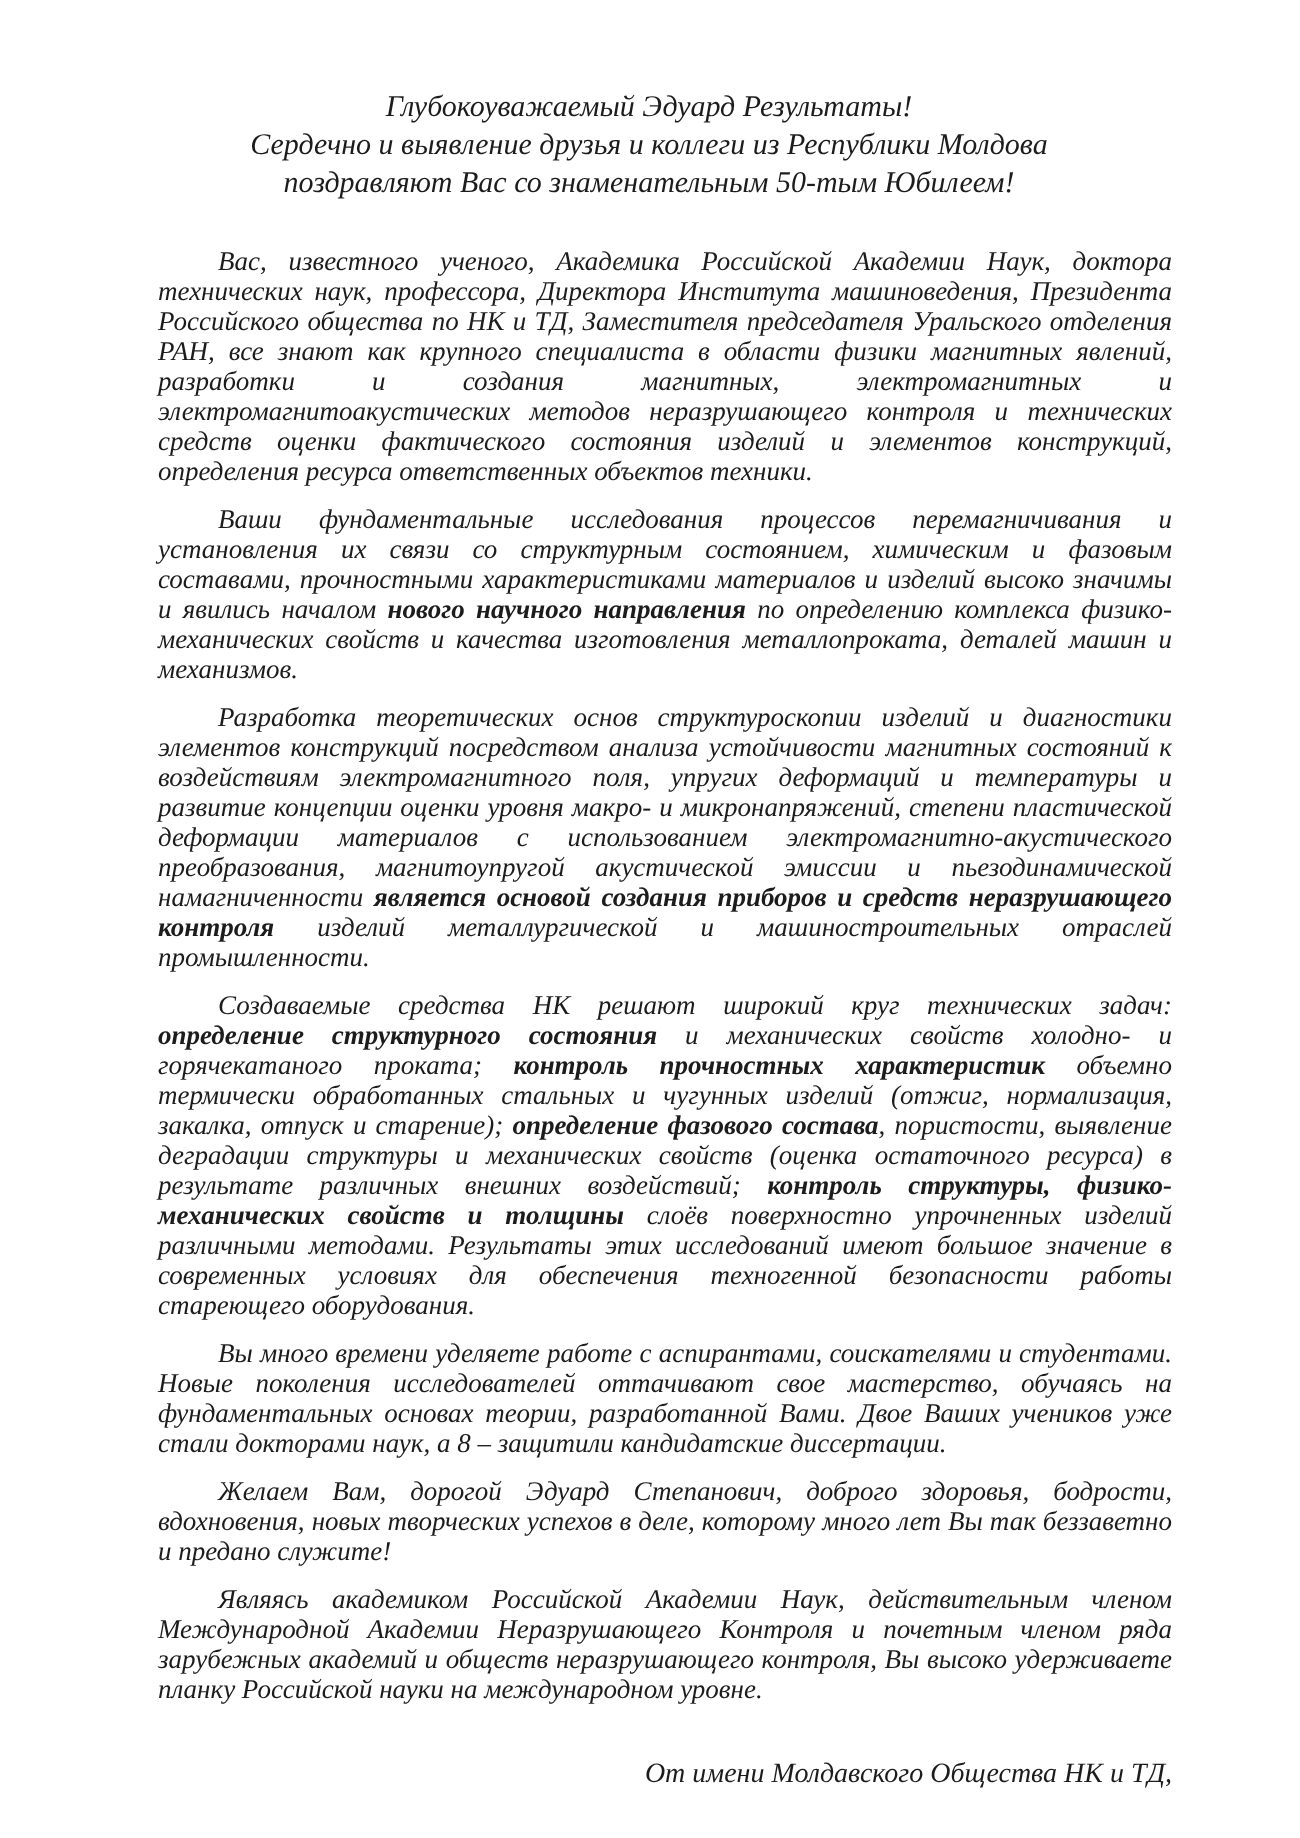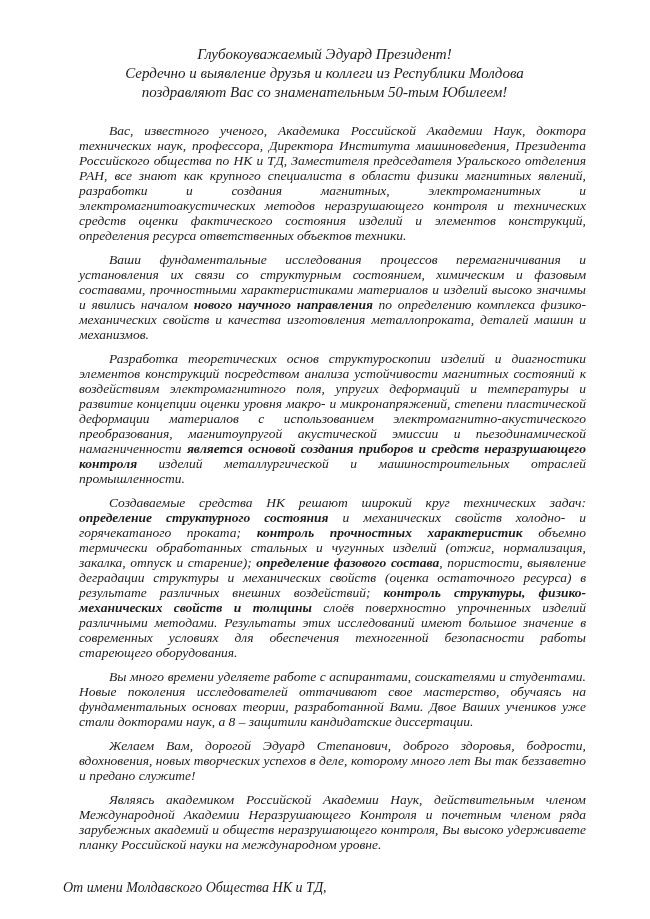--- a/index.html
+++ b/index.html
@@ -23,32 +23,32 @@
   .para {
     margin: 0 0 9px 16px;
     font-size: 13.5px;
     line-height: 15px;
     text-align: justify;
     text-indent: 30px;
   }
   .b { font-weight: bold; }
   .signature {
     margin-top: 26px;
-    text-align: left;
+    text-align: right;
     font-size: 14px;
     line-height: 1.45;
   }
 </style>
 </head>
 <body>
 
 <div class="page">
 
   <div class="heading">
-    <div>Глубокоуважаемый Эдуард Президент!</div>
+    <div>Глубокоуважаемый Эдуард Результаты!</div>
     <div>Сердечно и выявление друзья и коллеги из Республики Молдова</div>
     <div>поздравляют Вас со знаменательным 50-тым Юбилеем!</div>
   </div>
 
   <div class="body-text">
 
     <p class="para"><span>Вас, известного ученого, Академика Российской Академии Наук, доктора технических наук, профессора, Директора Института машиноведения, Президента Российского общества по НК и ТД, Заместителя председателя Уральского отделения РАН, все знают как крупного специалиста в области физики магнитных явлений, разработки и создания магнитных, электромагнитных и электромагнитоакустических методов неразрушающего контроля и технических средств оценки фактического состояния изделий и элементов конструкций, определения ресурса ответственных объектов техники.</span></p>
 
     <p class="para"><span>Ваши фундаментальные исследования процессов перемагничивания и установления их связи со структурным состоянием, химическим и фазовым составами, прочностными характеристиками материалов и изделий высоко значимы и явились началом </span><span class="b">нового научного направления</span><span> по определению комплекса физико-механических свойств и качества изготовления металлопроката, деталей машин и механизмов.</span></p>
 

